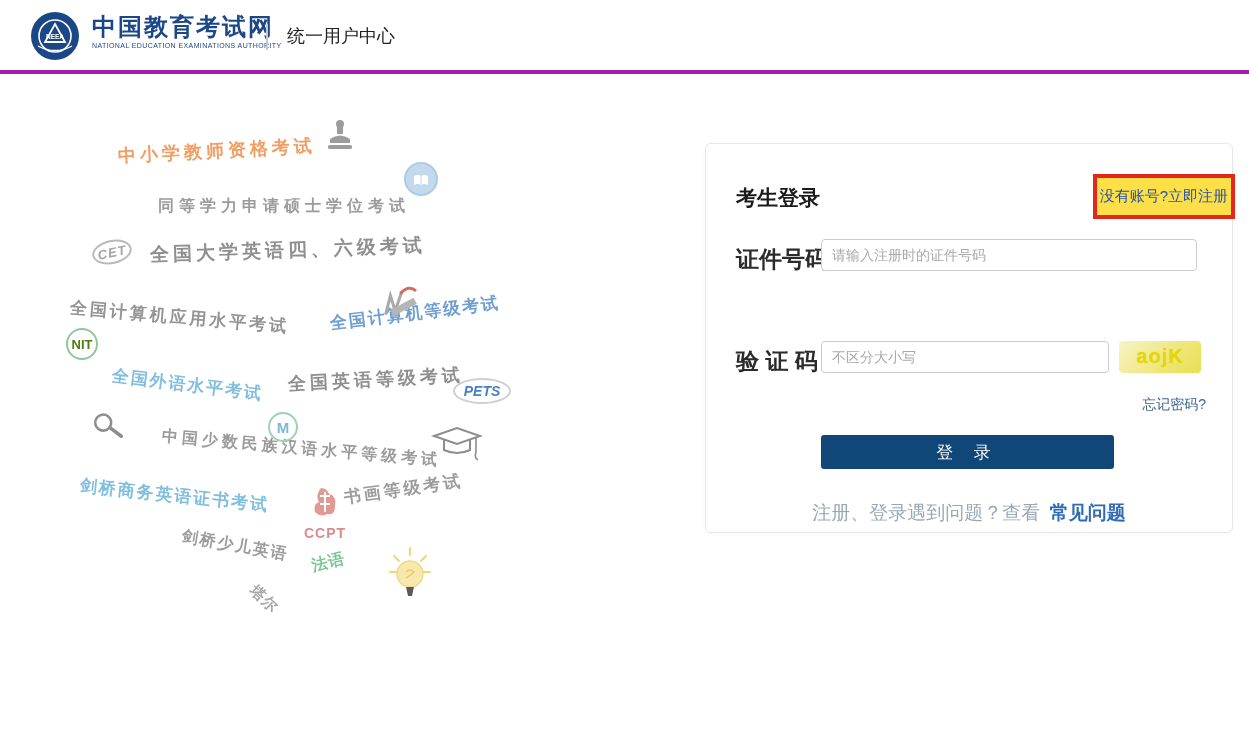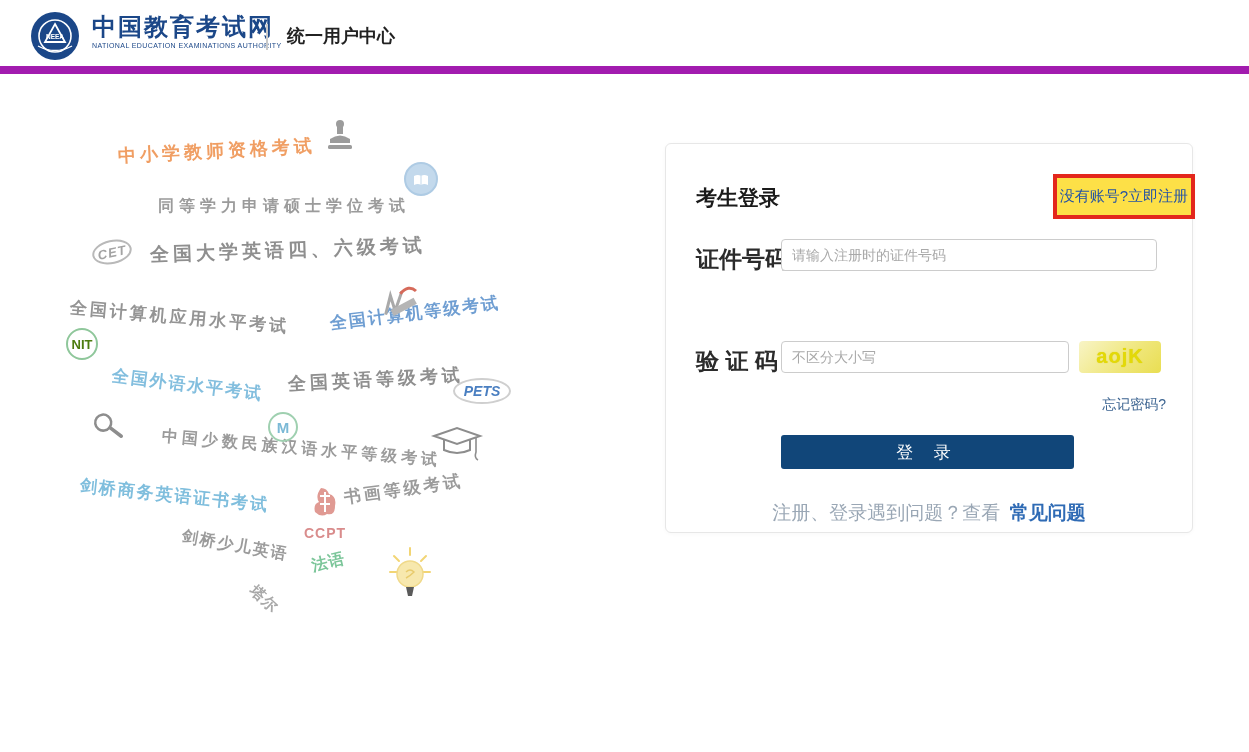--- a/index.html
+++ b/index.html
@@ -1,27 +1,27 @@
 <!DOCTYPE html>
 <html><head>
 <meta charset="utf-8">
 <style>
   * { margin:0; padding:0; box-sizing:border-box; }
   html,body { background:#fff; }
   body { font-family:"Liberation Sans","DejaVu Sans",sans-serif; }
   .page { position:relative; width:1249px; height:752px; background:#fff; overflow:hidden; }
 
   
-  .header { position:absolute; left:0; top:0; width:1249px; height:74px; background:#fff; border-bottom:8px solid #a21caf; }
+  .header { position:absolute; left:0; top:0; width:1249px; height:74px; background:#fff; border-bottom:4px solid #a21caf; }
   .logo-wrap { position:absolute; left:30px; top:11px; width:50px; height:50px; }
   .brand { position:absolute; left:92px; top:14px; }
   .brand-title { font-size:24px; font-weight:bold; color:#1b4788; letter-spacing:2px; line-height:26px; }
   .brand-sub { font-size:7px; color:#1b4788; letter-spacing:0.4px; margin-top:2px; white-space:nowrap; }
   .header-divider { position:absolute; left:266px; top:24px; width:2px; height:26px; background:#c9c9c9; }
-  .section-title { position:absolute; left:287px; top:24px; font-size:18px; font-weight:bold; color:#222; }
+  .section-title { position:absolute; left:287px; top:24px; font-size:18px; font-weight:normal; color:#222; }
 
   
   .collage { position:absolute; left:0; top:74px; width:660px; height:620px; }
   .ci { position:absolute; white-space:nowrap; transform-origin:left center; font-weight:bold; }
   .ci1  { left:118px; top:70px;  font-size:18px; letter-spacing:4px; transform:rotate(-3deg); }
   .ci2  { left:158px; top:122px; font-size:16px; letter-spacing:5px; }
   .ci3  { left:150px; top:168px; font-size:19px; letter-spacing:4px; transform:rotate(-2deg); }
   .ci4  { left:70px;  top:222px; font-size:17px; letter-spacing:3px; transform:rotate(5deg); }
   .ci5  { left:330px; top:238px; font-size:17px; letter-spacing:2px; transform:rotate(-7deg); }
   .ci6  { left:112px; top:290px; font-size:17px; letter-spacing:2px; transform:rotate(7deg); }
@@ -48,21 +48,21 @@
   .badge-oval { display:inline-block; border:2px solid #b9b9b9; border-radius:50%; color:#a3a3a3; font-weight:bold; font-style:italic; text-align:center; }
   .cet-oval  { width:40px; height:24px; font-size:13px; line-height:21px; letter-spacing:1px; }
   .pets-oval { width:58px; height:26px; font-size:14px; line-height:23px; color:#4a7fc1; border-color:#cfcfcf; background:#fff; }
   .badge-circle { display:inline-block; border-radius:50%; text-align:center; font-weight:bold; }
   .nit-c { width:32px; height:32px; border:2px solid #8fc79b; color:#4d7c0f; font-size:13px; line-height:29px; }
   .mhk-c { width:30px; height:30px; border:2px solid #9fd0b0; color:#7bb9d6; font-size:15px; line-height:27px; }
   .book-c{ width:34px; height:34px; border:2px solid #aecbe4; background:#c3d9ec; color:#fff; font-size:15px; line-height:31px; }
   .ccpt-label { font-size:14px; color:#d98c8c; letter-spacing:1px; margin-top:1px; font-weight:bold; }
 
   
-  .card { position:absolute; left:665px; top:143px; width:528px; height:390px; background:#fff; border:1px solid #e7e7e7; border-radius:6px; box-shadow:0 1px 4px rgba(0,0,0,0.03); }
+  .card { position:absolute; left:705px; top:143px; width:528px; height:390px; background:#fff; border:1px solid #e7e7e7; border-radius:6px; box-shadow:0 1px 4px rgba(0,0,0,0.03); }
   .card-title { position:absolute; left:30px; top:40px; font-size:21px; font-weight:bold; color:#1a1a1a; }
   .register-box { position:absolute; right:-3px; top:30px; border:4px solid #e3271c; padding:9px 3px; background:#fde047; }
   .register-link { font-size:15px; color:#2553a4; text-decoration:none; white-space:nowrap; }
   .form-row { position:absolute; left:30px; width:461px; height:32px; }
   .row1 { top:95px; } .row2 { top:147px; } .row3 { top:197px; }
   .f-label { position:absolute; left:0; top:5px; font-size:23px; font-weight:bold; color:#2b2b2b; white-space:nowrap; }
   .f-input { position:absolute; left:85px; top:0; width:376px; height:32px; border:1px solid #ccc; border-radius:4px; padding:0 10px; font-size:14px; color:#333; outline:none; font-family:"Liberation Sans","DejaVu Sans",sans-serif; }
   .f-input::placeholder { color:#a9a9a9; opacity:1; }
   .f-input-captcha { width:288px; }
   .captcha-img { position:absolute; left:383px; top:0; width:82px; height:32px; border-radius:4px; background:linear-gradient(135deg,#f8f4c6 0%,#efe679 60%,#e9de52 100%); color:#e3d908; font-size:20px; font-weight:bold; text-align:center; line-height:31px; letter-spacing:1px; text-shadow:0 0 1px #d8cc2a; cursor:pointer; }

